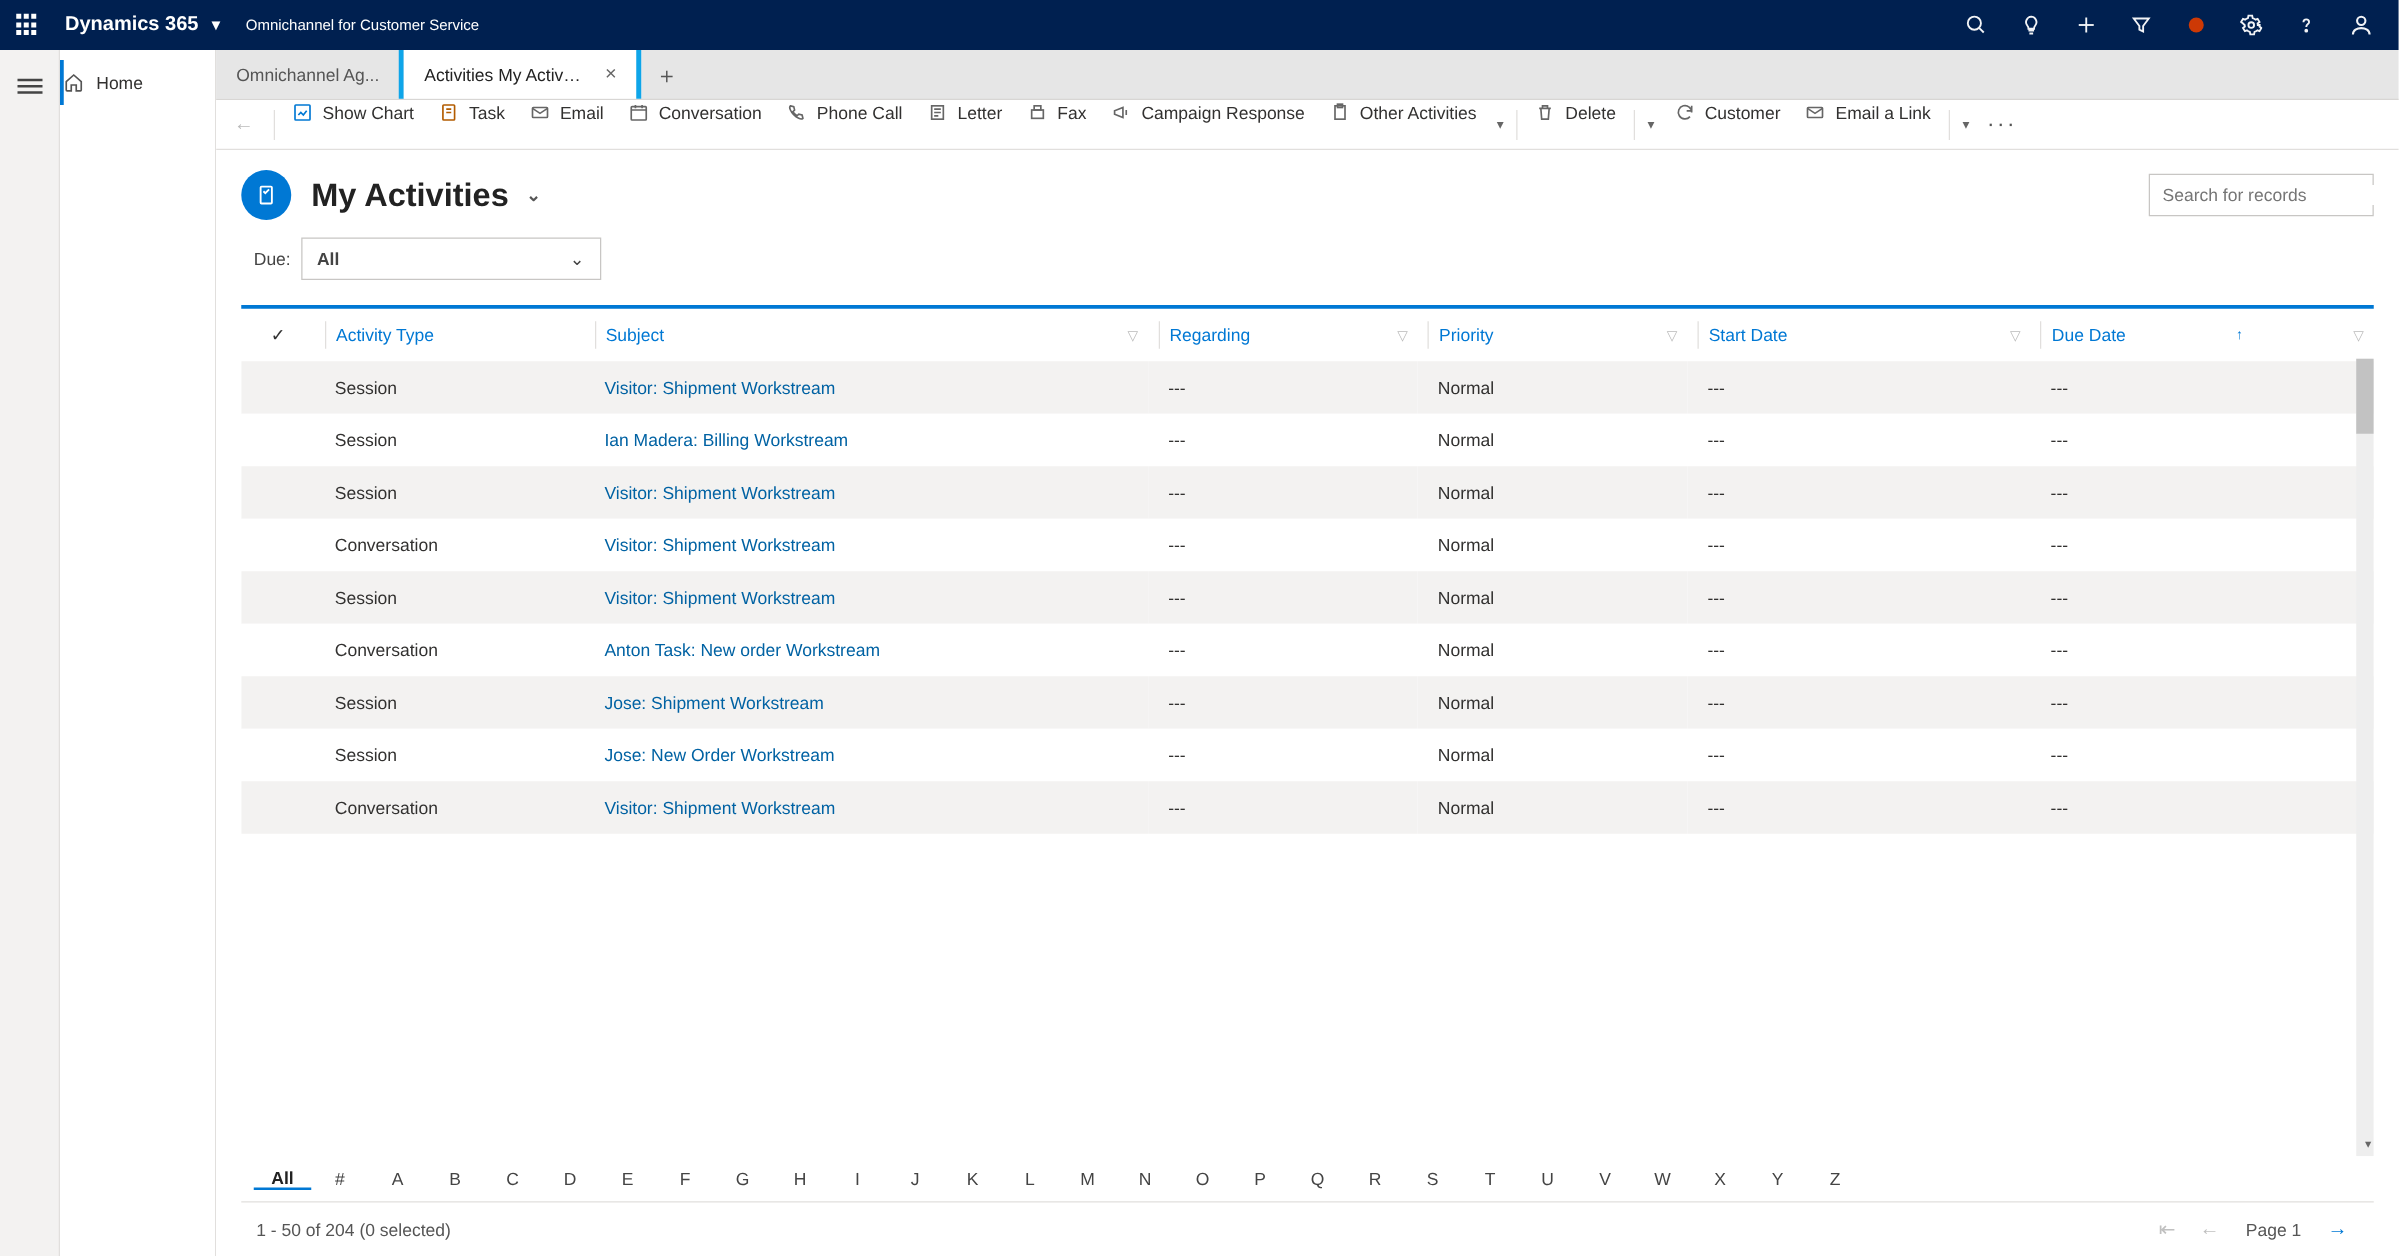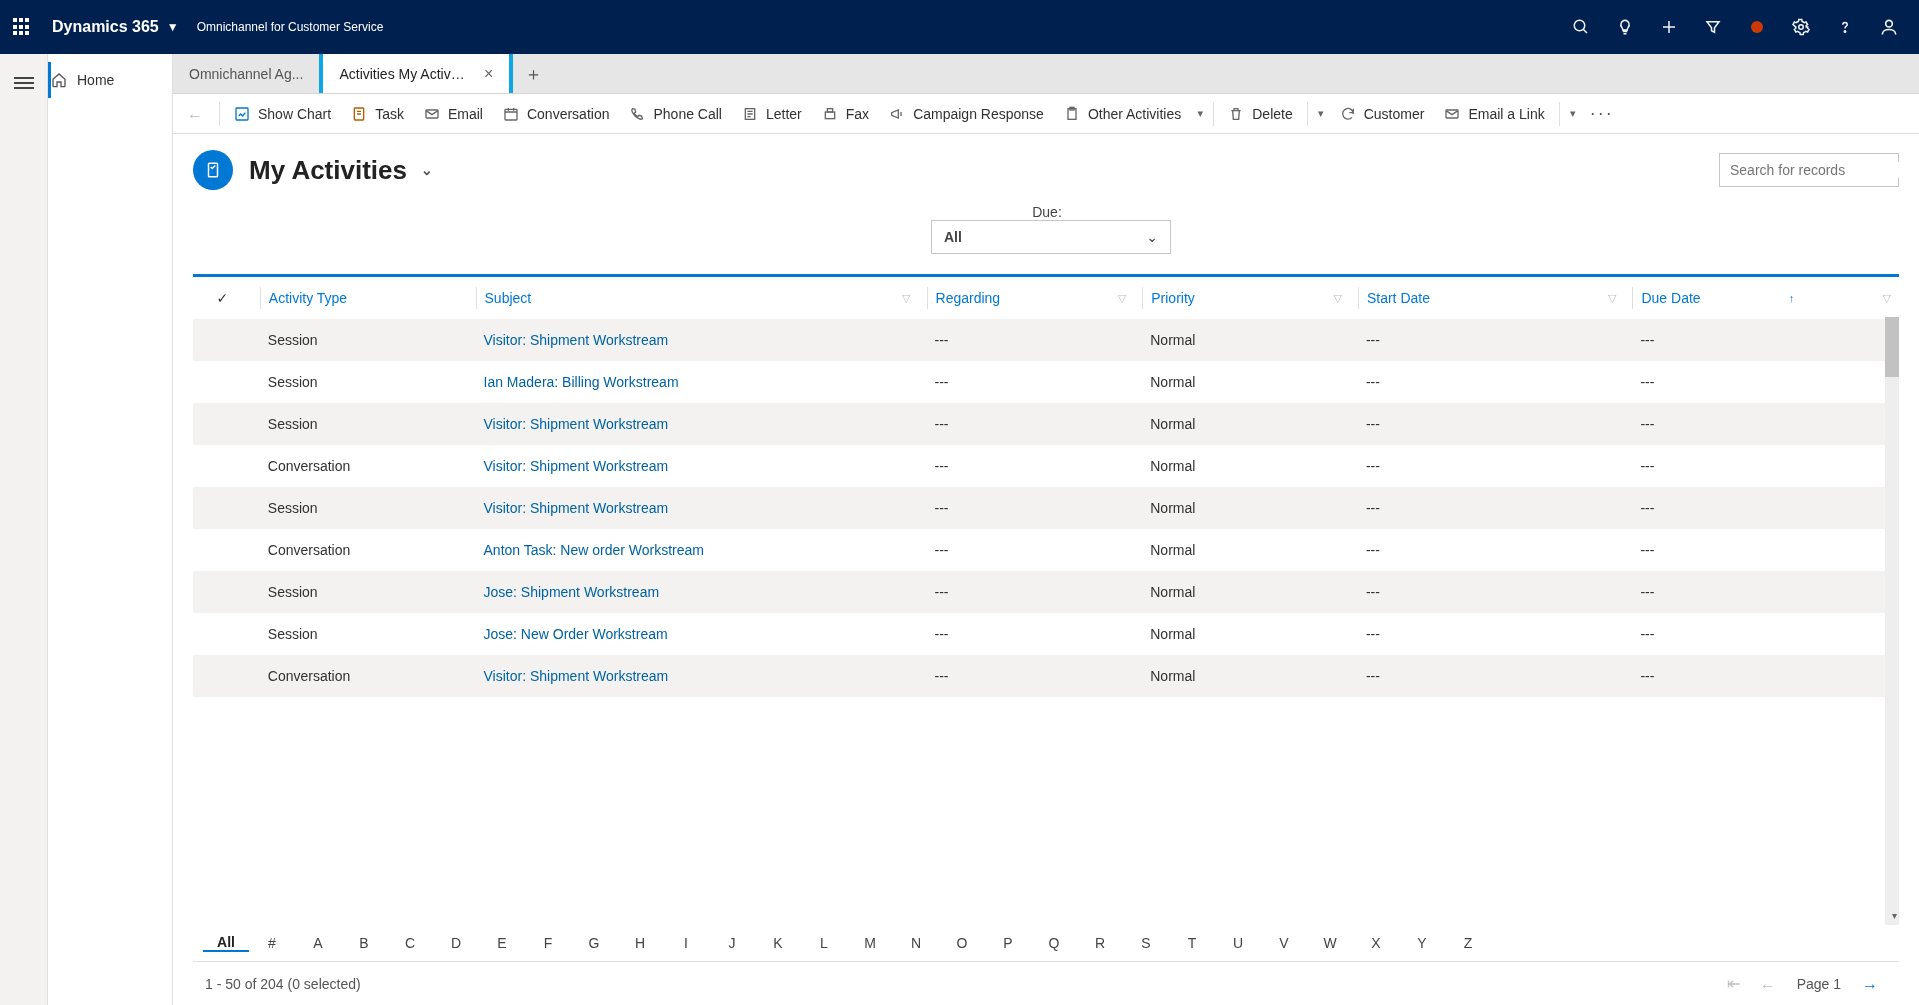--- a/index.html
+++ b/index.html
@@ -1,20 +1,20 @@
 <!DOCTYPE html>
 <html><head>
 <meta charset="utf-8">
 <style>
 * { box-sizing: border-box; margin: 0; padding: 0; }
 html, body { width: 100%; height: 100%; font-family: "Segoe UI", Arial, sans-serif; font-size: 14px; color: #333; background: #fff; overflow: hidden; }
 body { display: flex; flex-direction: column; height: 1005px; }
 
 
-.header-bar { background: #002050; color: #fff; height: 54px; display: flex; align-items: center; padding: 0 12px; }
+.header-bar { background: #002050; color: #fff; height: 40px; display: flex; align-items: center; padding: 0 12px; }
 .waffle-icon { width: 20px; height: 20px; display: flex; flex-wrap: wrap; margin-right: 20px; cursor: pointer; }
 .waffle-dot { width: 4px; height: 4px; background: #fff; margin: 1px; }
 .header-title { font-size: 16px; font-weight: 600; display: flex; align-items: center; }
 .header-subtitle { font-size: 12px; font-weight: 400; margin-left: 18px; }
 .header-title .chev { margin-left: 8px; font-size: 12px; }
 .header-spacer { flex: 1; }
 .header-icons { display: flex; align-items: center; gap: 24px; margin-right: 8px; }
 .header-icons .hicon { width: 20px; height: 20px; display: flex; align-items: center; justify-content: center; cursor: pointer; opacity: .95; }
 .red-dot { width: 12px; height: 12px; border-radius: 50%; background: #d83b01; }
 
@@ -40,39 +40,39 @@
 .tab.inactive { background: #e6e6e6; }
 .tab.active { background: #fff; font-weight: 400; color: #222; }
 .tab .tab-label { white-space: nowrap; overflow: hidden; text-overflow: ellipsis; }
 .tab .close-x { margin-left: 18px; font-size: 16px; color: #666; cursor: pointer; }
 .tab-add { width: 40px; display: flex; align-items: center; justify-content: center; cursor: pointer; font-size: 18px; color: #555; }
 
 
 .toolbar { display: flex; align-items: center; height: 40px; border-bottom: 1px solid #e1dfdd; background: #fff; padding: 0 6px; }
 .toolbar .backbtn { width: 28px; height: 28px; margin: 0 6px 0 2px; display:flex; align-items:center; justify-content:center; color:#bbb; cursor:default; font-size:16px;}
 .tbar-sep { width: 1px; height: 24px; background: #e1dfdd; margin: 0 4px; }
-.toolbar-item { display: flex; align-items: center; height: 36px; padding: 0 10px; color: #323130; font-size: 14px; cursor: pointer; }
+.toolbar-item { display: flex; align-items: flex-start; height: 36px; padding: 0 10px; color: #323130; font-size: 14px; cursor: pointer; }
 .toolbar-item svg, .toolbar-item .ico { margin-right: 8px; }
 .toolbar .drop { width: 18px; display:flex; justify-content:center; cursor:pointer; color:#666; font-size:11px; }
 .toolbar .more { font-size: 18px; letter-spacing: 2px; padding: 0 8px; cursor:pointer; color:#555;}
 
 
 .content { flex: 1; padding: 0 20px; overflow: hidden; display:flex; flex-direction:column; background:#fff; }
 
 
 .page-header { display: flex; align-items: center; padding: 16px 0 14px 0; }
 .round-icon { width: 40px; height: 40px; border-radius: 50%; background: #0078d4; color: #fff; display: flex; align-items: center; justify-content: center; margin-right: 16px; }
 .page-title { font-size: 26px; font-weight: 600; color: #222; display: flex; align-items: center; }
 .page-title .chev { font-size: 14px; margin-left: 14px; color:#555; cursor:pointer; }
 .page-header .spacer { flex: 1; }
 .search-box { width: 180px; height: 34px; border: 1px solid #c8c6c4; display: flex; align-items: center; padding: 0 10px; color: #666; }
 .search-box input { border: none; outline: none; flex: 1; font-size: 14px; color: #333; }
 
 
-.filter-row { display: flex; align-items: center; padding: 0 0 20px 10px; font-size: 14px; color: #444; flex-direction: column; }
+.filter-row { display: flex; align-items: center; padding: 0 0 20px 10px; font-size: 14px; color: #444; }
 .filter-row label { margin-right: 8px; }
 .due-select { width: 240px; height: 34px; border: 1px solid #c8c6c4; display: flex; align-items: center; padding: 0 12px; justify-content: space-between; cursor: pointer; }
 .due-select .val { font-weight: 600; }
 
 
 .grid-wrap { flex:1; display:flex; flex-direction:column; border-top: 3px solid #0078d4; min-height:0; position:relative; }
 .grid-scroll { overflow: hidden; position:relative; flex:1; }
 .grid-table { width: 100%; border-collapse: collapse; table-layout: fixed; }
 .grid-table th { text-align: left; font-weight: 400; color: #0078d4; font-size: 14px; padding: 10px 8px; background:#fff; position:sticky; top:0; }
 .grid-table th.check { width: 36px; text-align:center; color:#333; }

